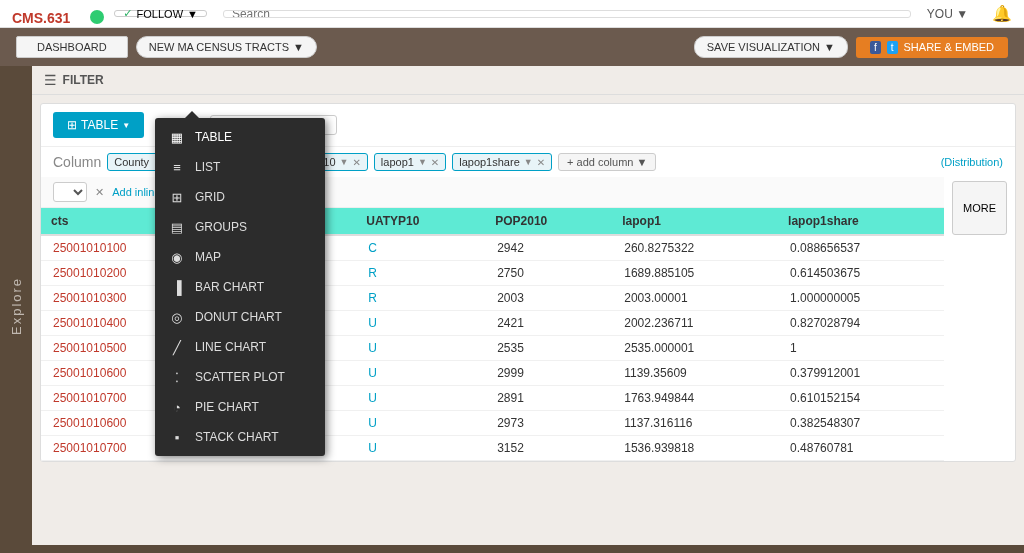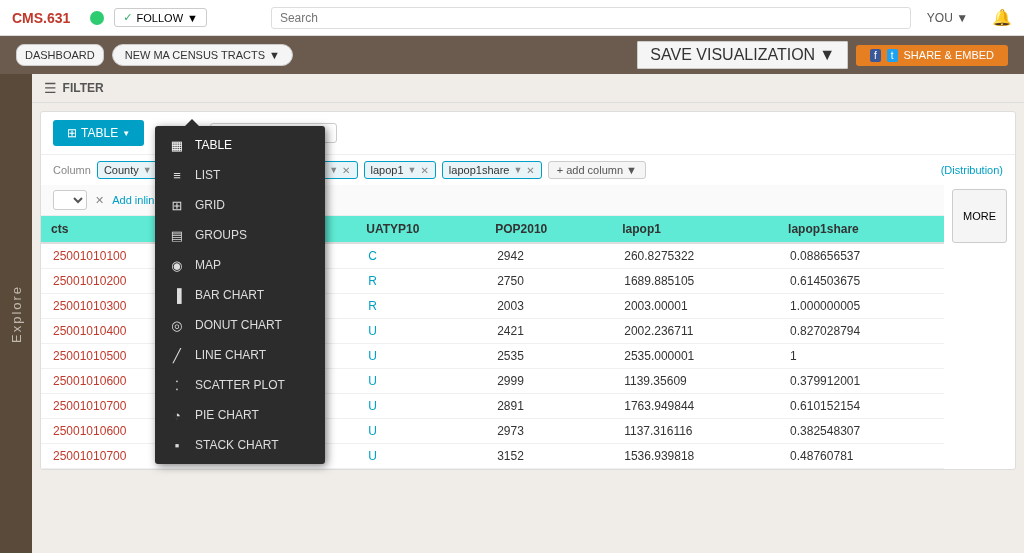--- a/index.html
+++ b/index.html
@@ -1,61 +1,60 @@
 <!DOCTYPE html>
 <html><head>
   <meta charset="utf-8">
   <style>
     * { box-sizing: border-box; margin: 0; padding: 0; }
     body { font-family: Arial, sans-serif; font-size: 12px; background: #5a4a3a; width: 1024px; height: 553px; overflow: hidden; }
 
     
     .top-nav {
       background: #fff;
-      height: 36px;
-      display: flex;
-      align-items: center;
+      height: 28px;
+      display: flex;
       padding: 10px 12px;
       border-bottom: 1px solid #ddd;
     }
     .top-nav-logo { color: #c0392b; font-weight: bold; font-size: 14px; margin-right: 20px; }
     .top-nav-status { width: 14px; height: 14px; background: #2ecc71; border-radius: 50%; margin-right: 10px; }
     .top-nav-follow {
       border: 1px solid #ccc; border-radius: 3px; padding: 2px 8px; font-size: 11px;
       display: flex; align-items: center; gap: 4px; margin-right: 16px; cursor: pointer;
     }
     .follow-check { color: #27ae60; }
     .top-nav-search {
-      flex: 1; border: 1px solid #ddd; border-radius: 3px; padding: 3px 8px; font-size: 12px; color: #999; margin-left: 48px;
+      flex: 1; border: 1px solid #ddd; border-radius: 3px; padding: 3px 8px; font-size: 12px; color: #999;
     }
     .top-nav-right { display: flex; align-items: center; gap: 24px; margin-left: 16px; }
     .top-nav-you { font-size: 12px; color: #555; }
     .bell-icon { font-size: 16px; color: #c0392b; }
 
     
     .sec-nav {
       background: #6b5a4e;
       height: 38px;
       display: flex;
       align-items: center;
       padding: 0 16px;
       gap: 8px;
     }
     .btn-dashboard {
-      border: 1px solid #ccc; background: #f5f5f5; padding: 4px 8px; font-size: 11px;
-      border-radius: 8px; cursor: pointer; color: #333;
+      border: 1px solid #ccc; background: #f5f5f5; padding: 4px 20px; font-size: 11px;
+      border-radius: 2px; cursor: pointer; color: #333;
     }
     .btn-census {
       border: 1px solid #ccc; background: #f5f5f5; padding: 4px 12px; font-size: 11px;
       border-radius: 11px; cursor: pointer; color: #333; display: flex; align-items: center; gap: 4px;
     }
     .sec-nav-spacer { flex: 1; }
     .btn-save {
-      border: 1px solid #ccc; background: #f5f5f5; padding: 4px 12px; font-size: 16px;
-      border-radius: 1px; cursor: pointer; color: #333; display: flex; align-items: center; gap: 4px;
+      border: 1px solid #ccc; background: #f5f5f5; padding: 4px 12px; font-size: 11px;
+      border-radius: 10px; cursor: pointer; color: #333; display: flex; align-items: center; gap: 4px;
     }
     .btn-share {
       background: #e67e22; color: #fff; border: none; padding: 4px 14px; font-size: 11px;
       border-radius: 3px; cursor: pointer; display: flex; align-items: center; gap: 6px;
     }
     .fb-icon { background: #3b5998; color: #fff; font-size: 10px; padding: 1px 4px; border-radius: 2px; }
     .tw-icon { background: #1da1f2; color: #fff; font-size: 10px; padding: 1px 4px; border-radius: 2px; }
 
     
     .main-area {
@@ -125,21 +124,21 @@
       border: 1px solid #ccc; background: #fff; padding: 3px 10px; font-size: 11px;
       border-radius: 3px; cursor: pointer; color: #00a0c6; display: flex; align-items: center; gap: 4px;
     }
     .panel-cols {
       padding: 6px 12px;
       display: flex;
       align-items: center;
       gap: 6px;
       flex-wrap: wrap;
     }
-    .col-label { font-size: 11px; color: #888; }
+    .col-label { font-size: 14px; color: #888; }
     .col-tag {
       background: #e8f4f8; border: 1px solid #00a0c6; border-radius: 3px;
       padding: 2px 6px; font-size: 11px; color: #333;
       display: flex; align-items: center; gap: 4px; cursor: pointer;
     }
     .col-tag .x { color: #888; cursor: pointer; font-size: 10px; }
     .col-tag .arrow { color: #888; font-size: 9px; }
     .add-col-btn {
       border: 1px solid #ccc; background: #f5f5f5; padding: 2px 8px; font-size: 11px;
       border-radius: 3px; cursor: pointer; color: #555; display: flex; align-items: center; gap: 3px;

